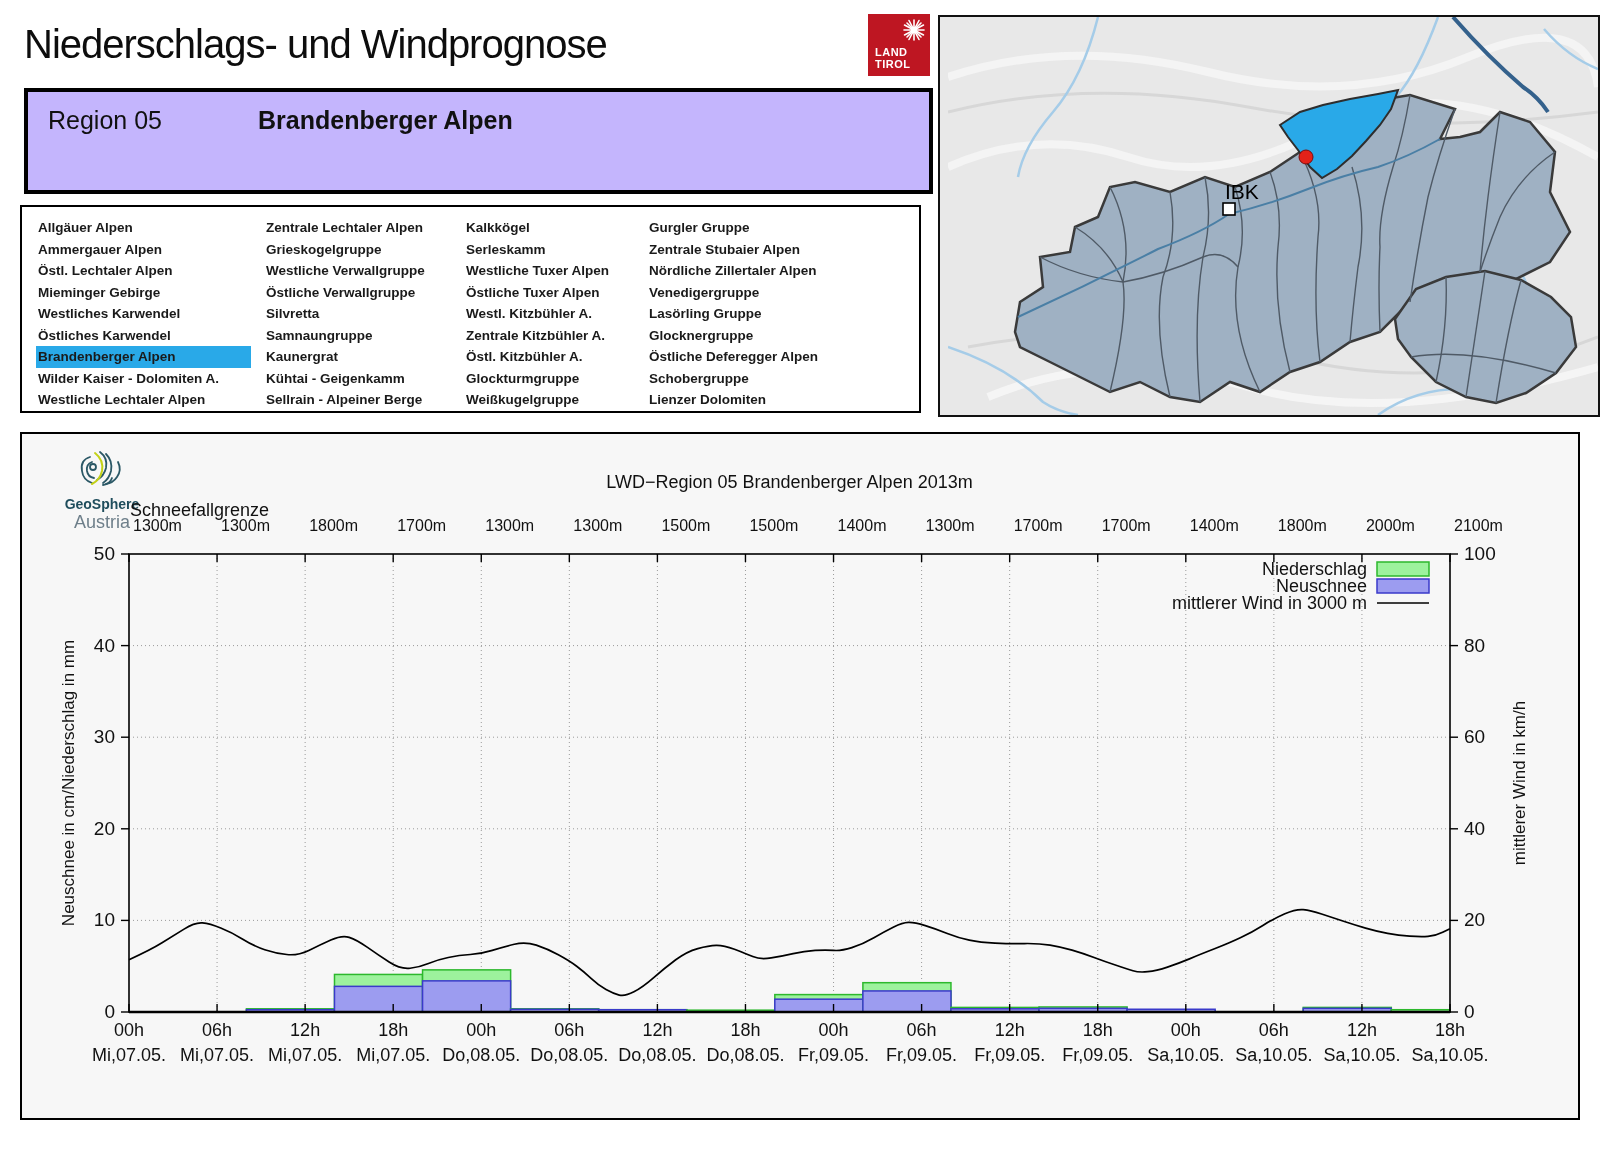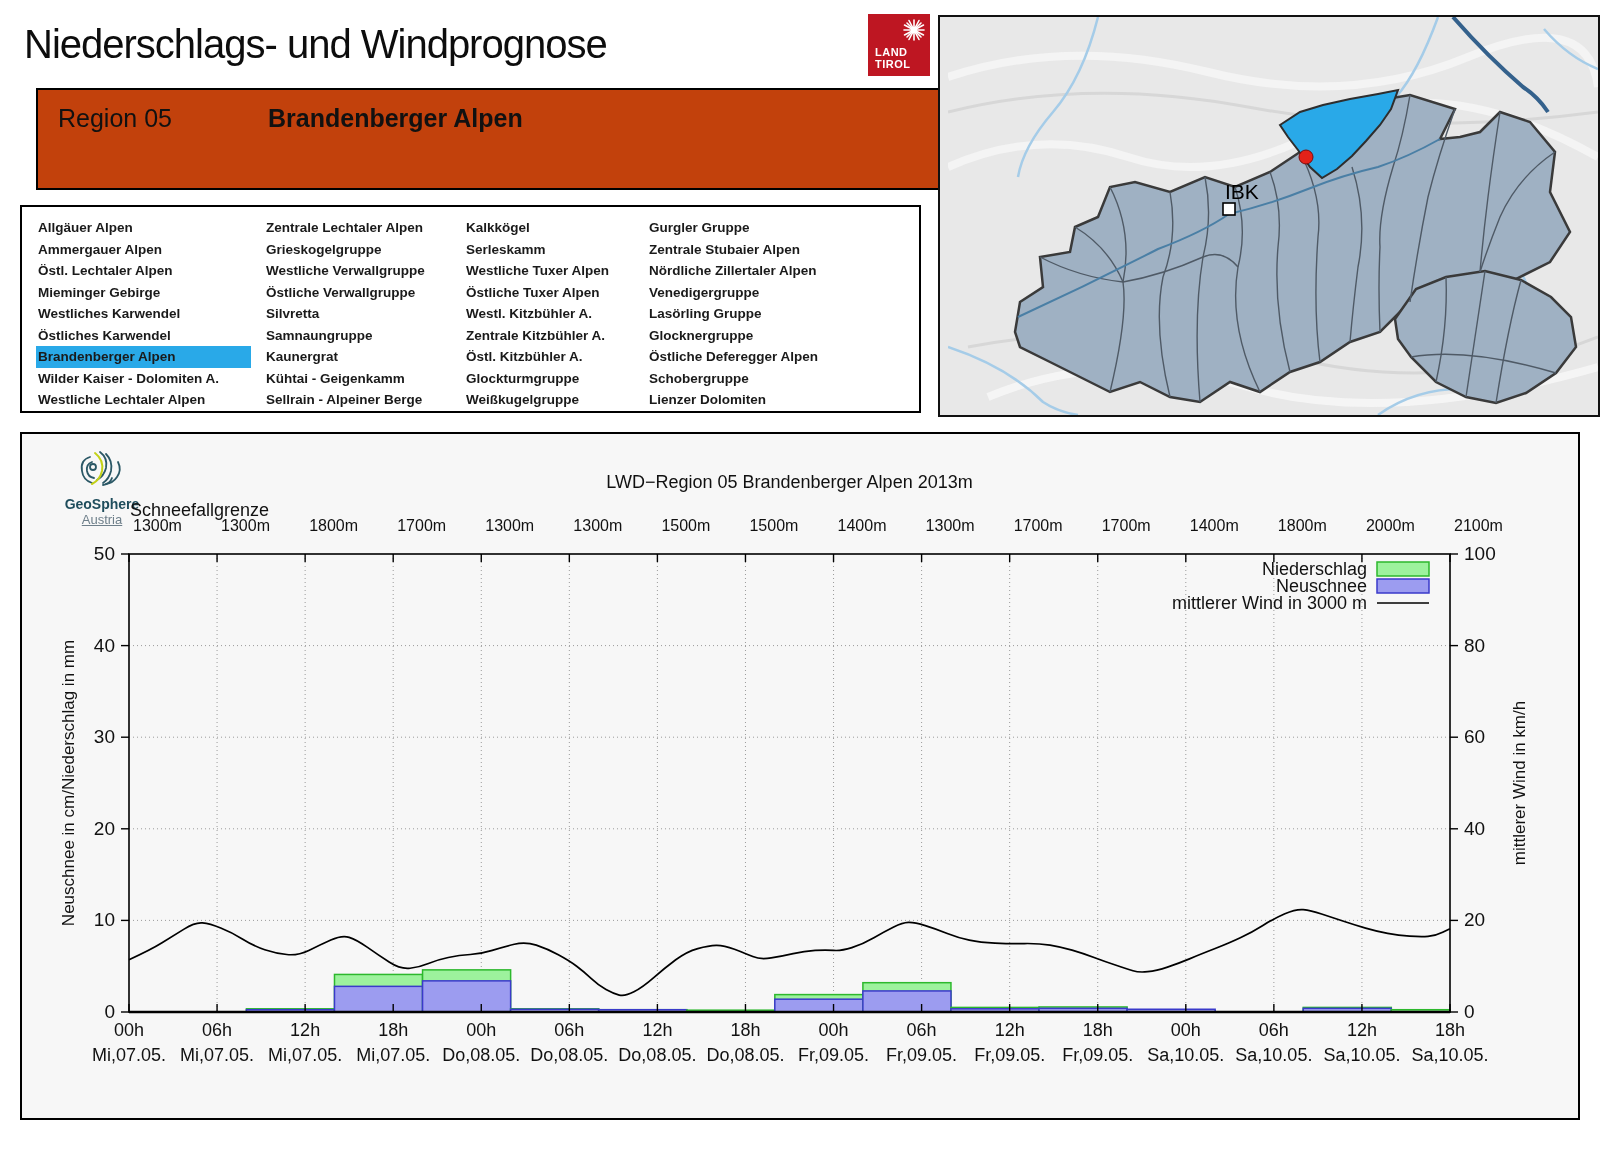--- a/index.html
+++ b/index.html
@@ -14,22 +14,22 @@
   }
   #landtirol-logo{
     position:absolute;left:868px;top:14px;width:62px;height:62px;background:#be1622;
   }
   #landtirol-logo .lt-text{
     position:absolute;left:7px;bottom:6px;color:#fff;font-size:11px;font-weight:bold;
     line-height:12px;letter-spacing:.5px;
   }
   
   #region-box{
-    position:absolute;left:36px;top:88px;width:901px;height:98px;background:#c2410c;
-    border:2px solid #000000;
+    position:absolute;left:24px;top:88px;width:901px;height:98px;background:#c4b5fd;
+    border:4px solid #000000;
   }
   #region-box .row{position:absolute;left:20px;display:flex;}
   #region-box .row.r1{top:14px;}
   #region-box .row.r2{top:54px;}
   #region-box .lbl{width:210px;font-size:25px;}
   #region-box .val{font-size:25px;font-weight:bold;}
   
   #region-list{
     position:absolute;left:20px;top:205px;width:901px;height:208px;background:#fff;
     border:2px solid #000;display:flex;padding:10px 0 0 14px;box-sizing:border-box;
@@ -52,21 +52,21 @@
   
   #chart-panel{
     position:absolute;left:20px;top:432px;width:1556px;height:684px;
     border:2px solid #000;background:#f7f7f7;
   }
   #chart-svg{position:absolute;left:0;top:0;}
   #chart-svg text{font-family:"Liberation Sans", sans-serif;fill:#111;}
   
   #geosphere{position:absolute;left:30px;top:16px;width:100px;text-align:center;}
   #geosphere .gs1{font-size:14px;font-weight:bold;color:#1f4d5c;margin-top:2px;}
-  #geosphere .gs2{font-size:13px;color:#6e7f8a;text-decoration:underline;}
+  #geosphere .gs2{font-size:18px;color:#6e7f8a;}
 </style>
 </head>
 <body>
 
 <div id="page-title">Niederschlags- und Windprognose</div>
 
 <div id="landtirol-logo">
   <svg width="62" height="62" viewBox="0 0 62 62">
     <g stroke="#ffffff" stroke-width="1.6" stroke-linecap="round">
       <line x1="46" y1="6" x2="46" y2="26"></line>

